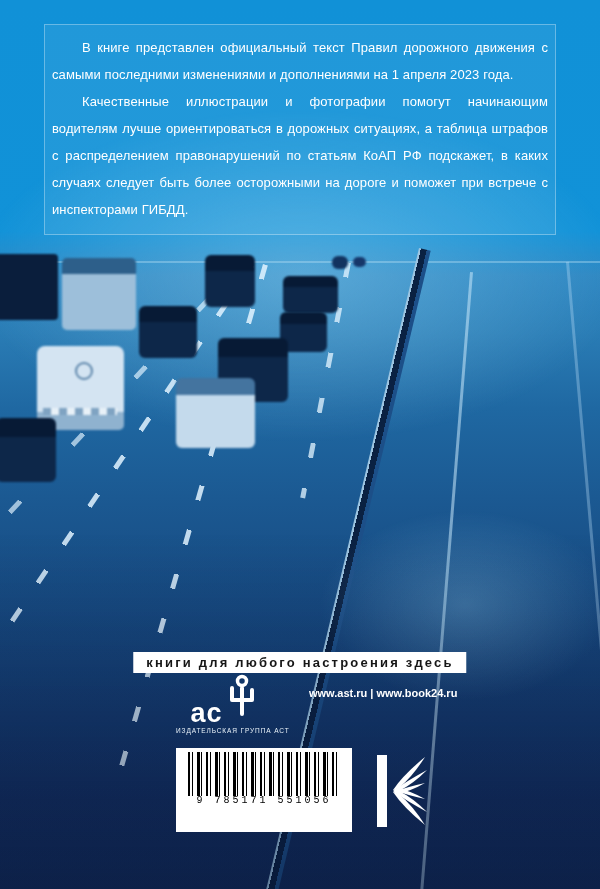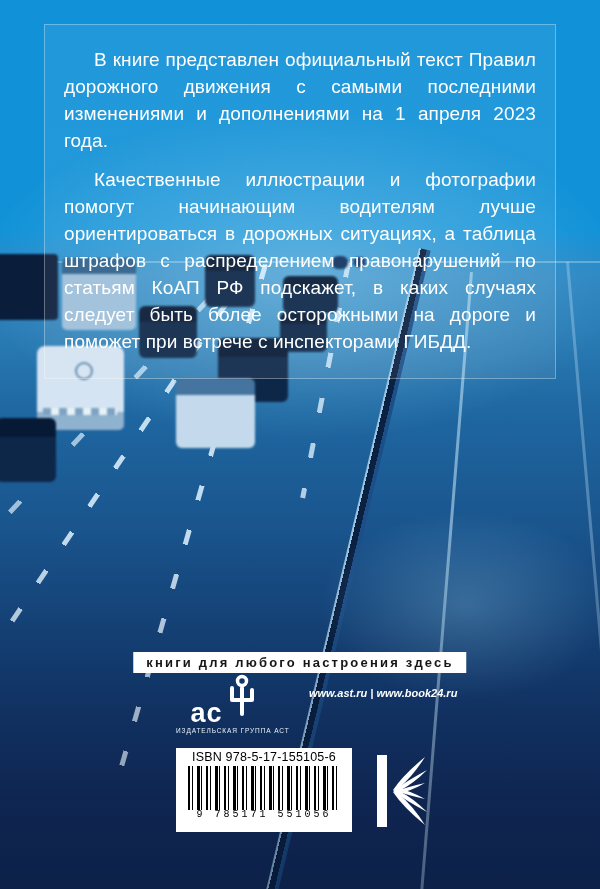--- a/index.html
+++ b/index.html
@@ -50,36 +50,36 @@
     background:repeating-linear-gradient(90deg,#7fa3c2 0 8px,#e8f1f8 8px 16px);}
   .v-white-sedan{left:176px;top:378px;width:79px;height:70px;}
   .v-car-bl{left:-4px;top:418px;width:60px;height:64px;}
   .v-far-a{left:332px;top:256px;width:16px;height:13px;background:#12335f;}
   .v-far-b{left:353px;top:257px;width:13px;height:10px;background:#16376a;}
 
   
   .text-panel{position:absolute;left:44px;top:24px;width:512px;box-sizing:border-box;
     padding:9px 7px 11px 7px;background:rgba(255,255,255,.07);
     border:1px solid rgba(255,255,255,.32);}
-  .text-panel p{margin:12px;color:#fff;font-size:19px;line-height:27px;
+  .text-panel p{margin:0;color:#fff;font-size:13px;line-height:27px;
     text-align:justify;text-indent:30px;letter-spacing:.1px;}
 
   
   .slogan{position:absolute;top:652px;left:50%;transform:translateX(-50%);
     background:#fff;color:#161616;font-weight:bold;font-size:13px;
     letter-spacing:2.2px;padding:3px 13px;white-space:nowrap;}
 
   
   .pub{position:absolute;left:176px;top:678px;display:flex;align-items:flex-start;gap:20px;color:#fff;}
   .ast{width:96px;text-align:center;}
   .ast-mark{display:flex;align-items:flex-end;justify-content:center;gap:1px;height:46px;}
   .ast-letters{font-size:27px;font-weight:bold;line-height:22px;color:#fff;letter-spacing:1px;}
   .ast-caption{margin-top:3px;font-size:6.5px;letter-spacing:.9px;white-space:nowrap;color:#eaf3fa;}
   .links{padding-top:8px;font-size:10.5px;line-height:14px;}
-  .links .sites{font-weight:bold;margin-left:17px;margin-bottom:6px;font-size:11px;font-style:italic;}
+  .links .sites{font-weight:bold;margin-left:17px;margin-bottom:6px;font-size:11px;}
   .link-row{display:flex;align-items:center;gap:4px;margin-top:2px;}
   .sm-icon{width:13px;height:13px;background:#fff;color:#15518d;border-radius:3px;
     font-size:7px;font-weight:bold;display:flex;align-items:center;justify-content:center;}
   .handle{font-weight:bold;}
 
   
   .isbn-box{position:absolute;left:176px;top:748px;width:176px;height:84px;background:#fff;
     text-align:center;box-sizing:border-box;padding-top:2px;color:#000;}
   .isbn-label{font-size:12.5px;letter-spacing:.2px;}
   .barcode{margin:2px 12px 0;height:44px;
@@ -150,21 +150,20 @@
       </div>
       <div class="ast-caption">ИЗДАТЕЛЬСКАЯ ГРУППА АСТ</div>
     </div>
 
     <div class="links">
       <div class="sites">www.ast.ru | www.book24.ru</div>
     </div>
   </div>
 
   <div class="isbn-box">
-    <div class="isbn-label">ISBN 978-5-17-155105-6</div>
     <div class="barcode"></div>
     <div class="barcode-digits">9 785171 551056</div>
   </div>
 
   <div class="k-logo">
     <svg width="56" height="72" viewBox="0 0 56 72">
       <g fill="#ffffff">
         <rect x="4" y="0" width="10" height="72"></rect>
         <path d="M20 35 Q30 20 52 2 Q40 21 26 33 Z"></path>
         <path d="M20 36 Q32 27 54 15 Q40 29 26 36 Z"></path>

